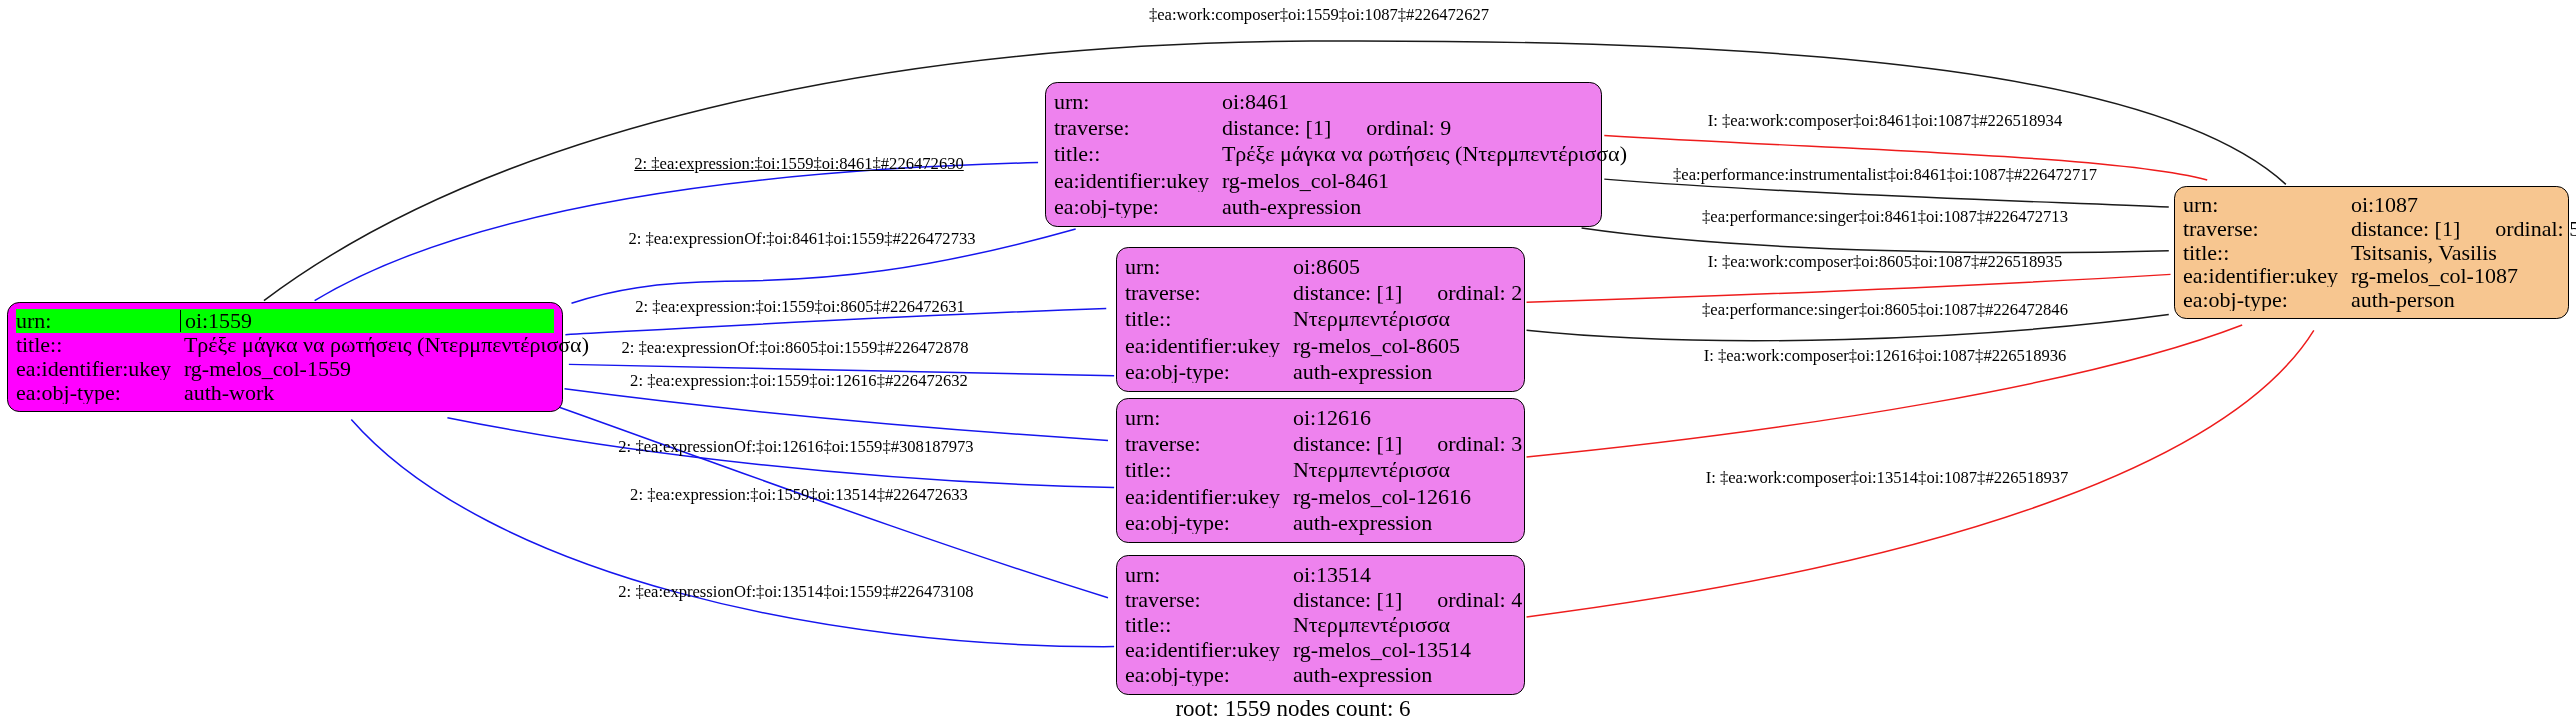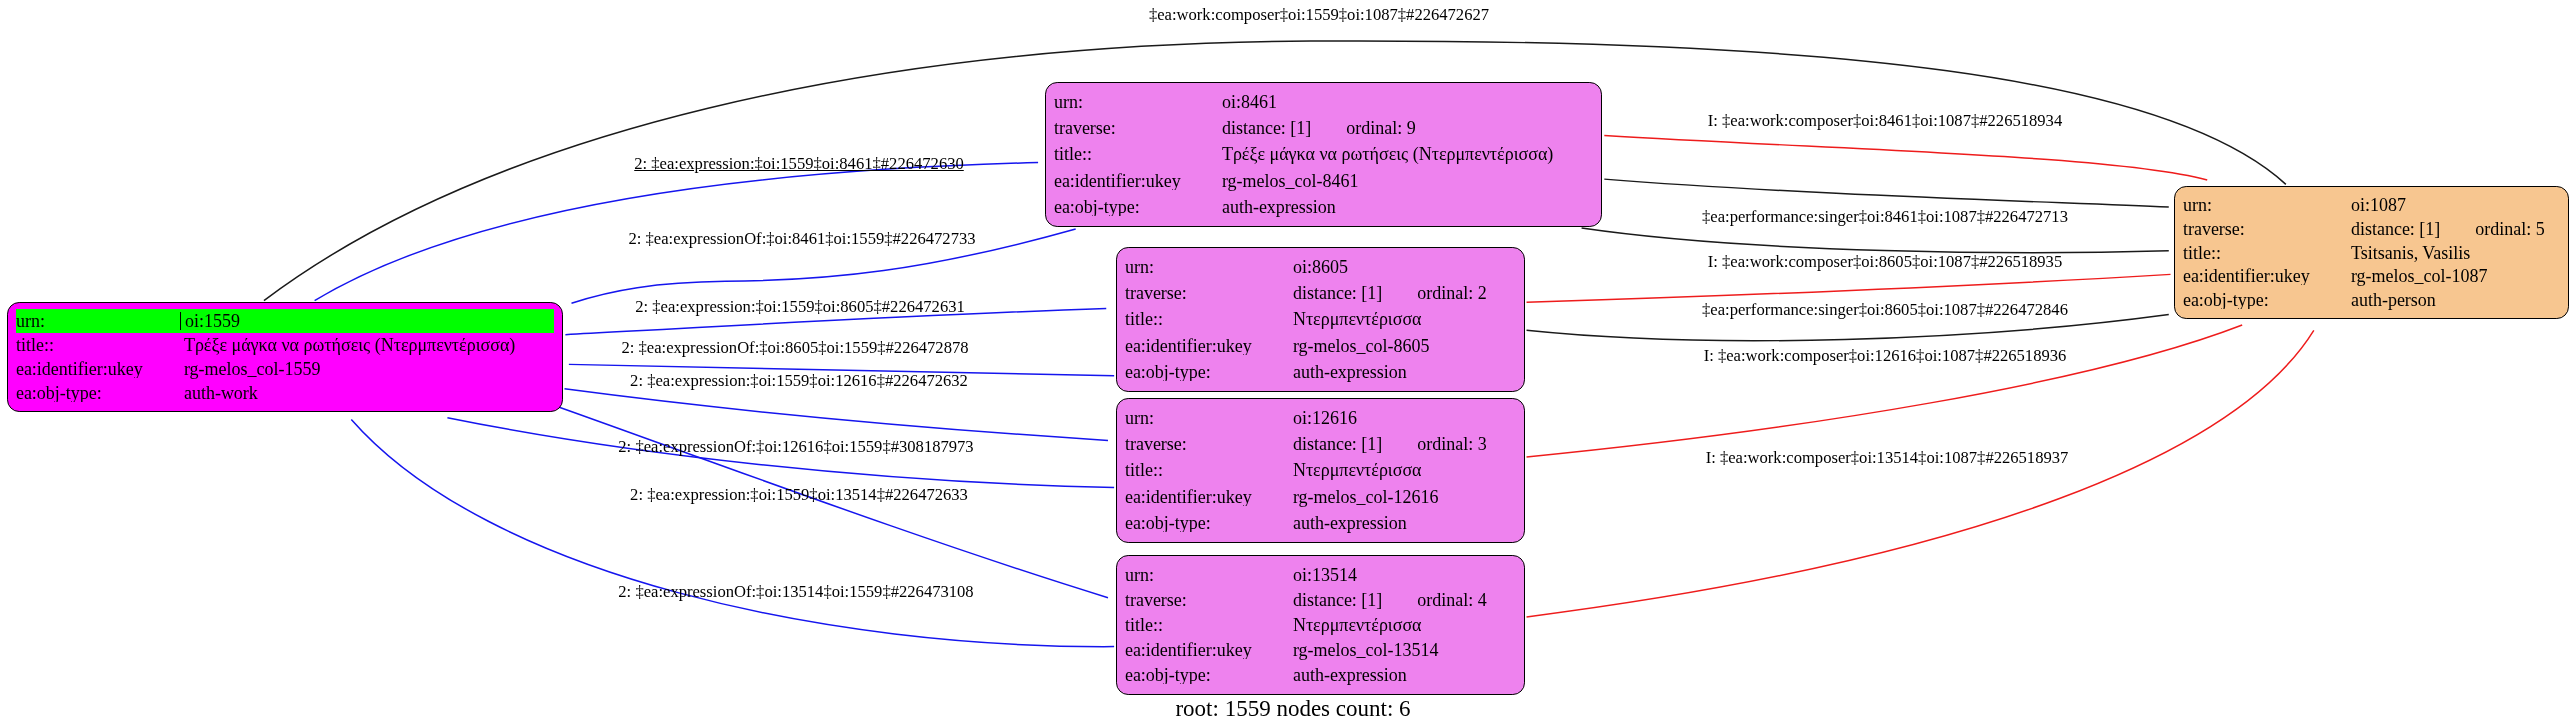--- a/index.html
+++ b/index.html
@@ -5,21 +5,21 @@
   html,body{margin:0;padding:0;background:#ffffff;}
   .graph{position:relative;width:2576px;height:720px;background:#ffffff;overflow:hidden;
          font-family:"Liberation Serif","DejaVu Serif",serif;color:#000;}
   svg.edges{position:absolute;left:0;top:0;width:2576px;height:720px;}
   svg.edges path{fill:none;stroke-width:1.7px;}
   .e-black{stroke:#1a1a1a;}
   .e-blue{stroke:#1515ee;}
   .e-red{stroke:#ee1c1c;}
   .node{position:absolute;border:1.4px solid #000;border-radius:12.2px;
         box-sizing:border-box;display:flex;flex-direction:column;
-        padding:6.1px 7.9px;font-size:18px;line-height:1;}
+        padding:6.1px 7.9px;font-size:22px;line-height:1;}
   .node-work{background:#ff00ff;}
   .node-expr{background:#ee82ee;}
   .node-person{background:#f7c690;}
   .row{display:flex;align-items:center;flex:1;white-space:nowrap;}
   .lbl{flex:0 0 168px;overflow:hidden;}
   .val{flex:1;}
   .row-urn-green{background:#00ff00;}
   .row-urn-green .val{border-left:1.3px solid #000;padding-left:3.5px;margin-left:-3.5px;}
   .v-ord{margin-left:35px;}
   .edge-label{position:absolute;transform:translate(-50%,-50%);white-space:nowrap;
@@ -199,21 +199,22 @@
   <div class="edge-label" style="left:1319px;top:15px;">‡ea:work:composer‡oi:1559‡oi:1087‡#226472627</div>
   <div class="edge-label" style="left:799px;top:164px;text-decoration:underline;">2: ‡ea:expression:‡oi:1559‡oi:8461‡#226472630</div>
   <div class="edge-label" style="left:802px;top:239px;">2: ‡ea:expressionOf:‡oi:8461‡oi:1559‡#226472733</div>
   <div class="edge-label" style="left:800px;top:307px;">2: ‡ea:expression:‡oi:1559‡oi:8605‡#226472631</div>
   <div class="edge-label" style="left:795px;top:348px;">2: ‡ea:expressionOf:‡oi:8605‡oi:1559‡#226472878</div>
   <div class="edge-label" style="left:799px;top:381px;">2: ‡ea:expression:‡oi:1559‡oi:12616‡#226472632</div>
   <div class="edge-label" style="left:796px;top:447px;">2: ‡ea:expressionOf:‡oi:12616‡oi:1559‡#308187973</div>
   <div class="edge-label" style="left:799px;top:495px;">2: ‡ea:expression:‡oi:1559‡oi:13514‡#226472633</div>
   <div class="edge-label" style="left:796px;top:592px;">2: ‡ea:expressionOf:‡oi:13514‡oi:1559‡#226473108</div>
   <div class="edge-label" style="left:1885px;top:121px;">I: ‡ea:work:composer‡oi:8461‡oi:1087‡#226518934</div>
+  <div class="edge-label" style="left:1885px;top:175px;">‡ea:performance:instrumentalist‡oi:8461‡oi:1087‡#226472717</div>
   <div class="edge-label" style="left:1885px;top:217px;">‡ea:performance:singer‡oi:8461‡oi:1087‡#226472713</div>
   <div class="edge-label" style="left:1885px;top:262px;">I: ‡ea:work:composer‡oi:8605‡oi:1087‡#226518935</div>
   <div class="edge-label" style="left:1885px;top:310px;">‡ea:performance:singer‡oi:8605‡oi:1087‡#226472846</div>
   <div class="edge-label" style="left:1885px;top:356px;">I: ‡ea:work:composer‡oi:12616‡oi:1087‡#226518936</div>
-  <div class="edge-label" style="left:1887px;top:458px;">I: ‡ea:work:composer‡oi:13514‡oi:1087‡#226518937</div>
+  <div class="edge-label" style="left:1887px;top:478px;">I: ‡ea:work:composer‡oi:13514‡oi:1087‡#226518937</div>
 
   <div class="caption">root: 1559 nodes count: 6</div>
 </div>
 
 
 </body></html>

